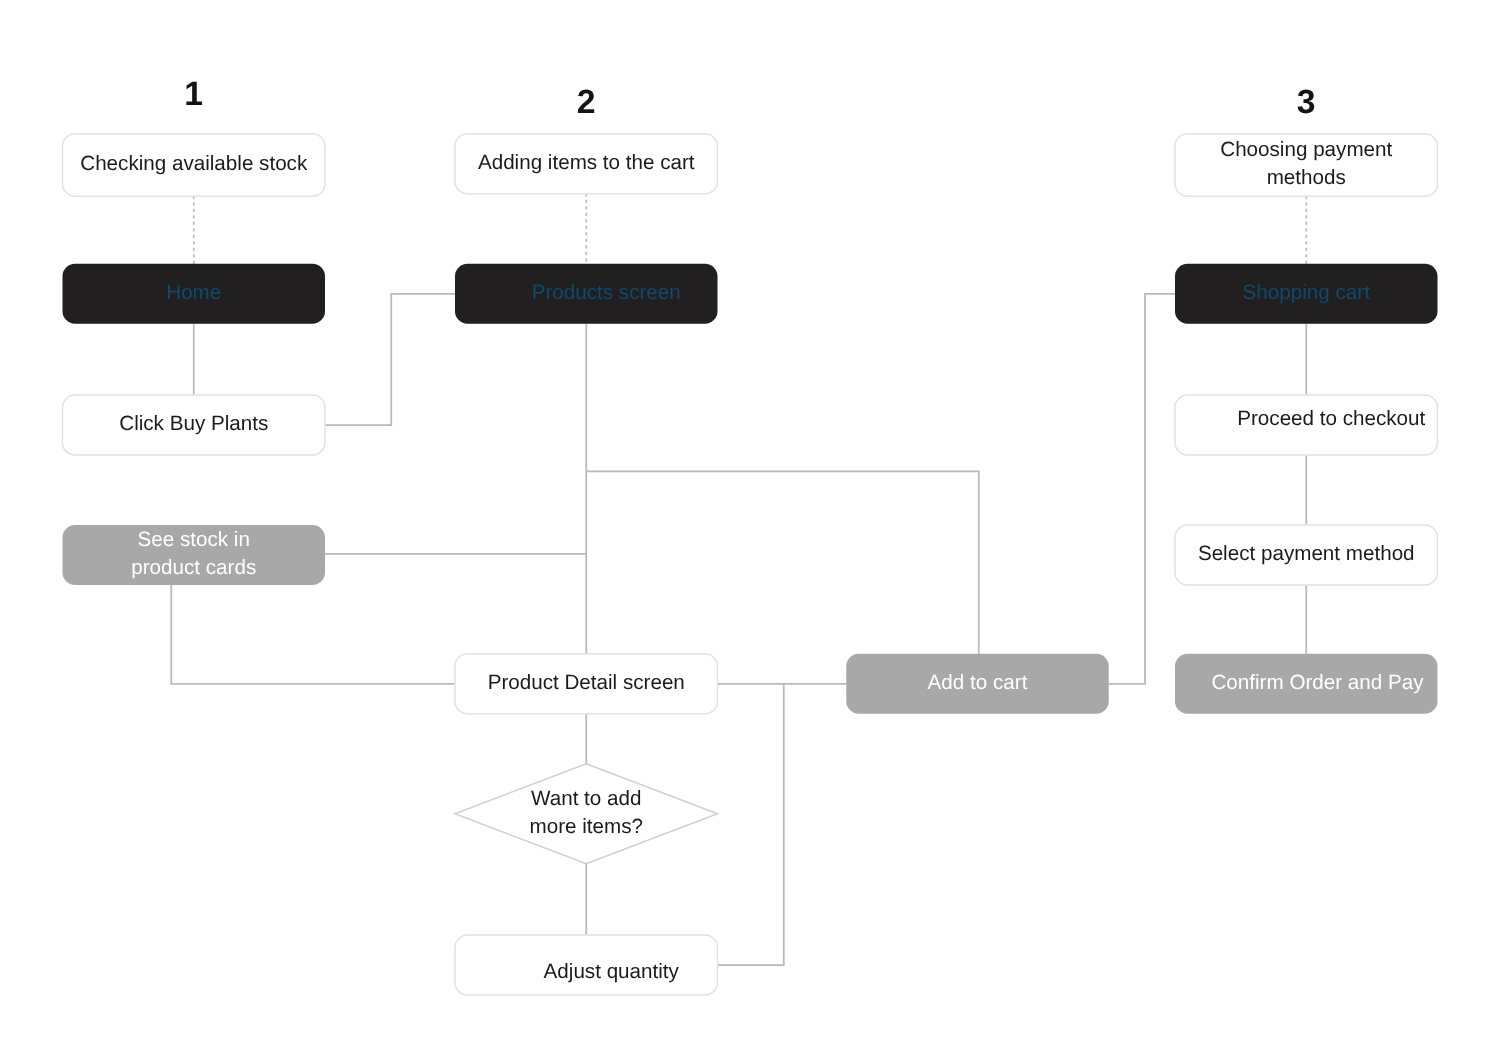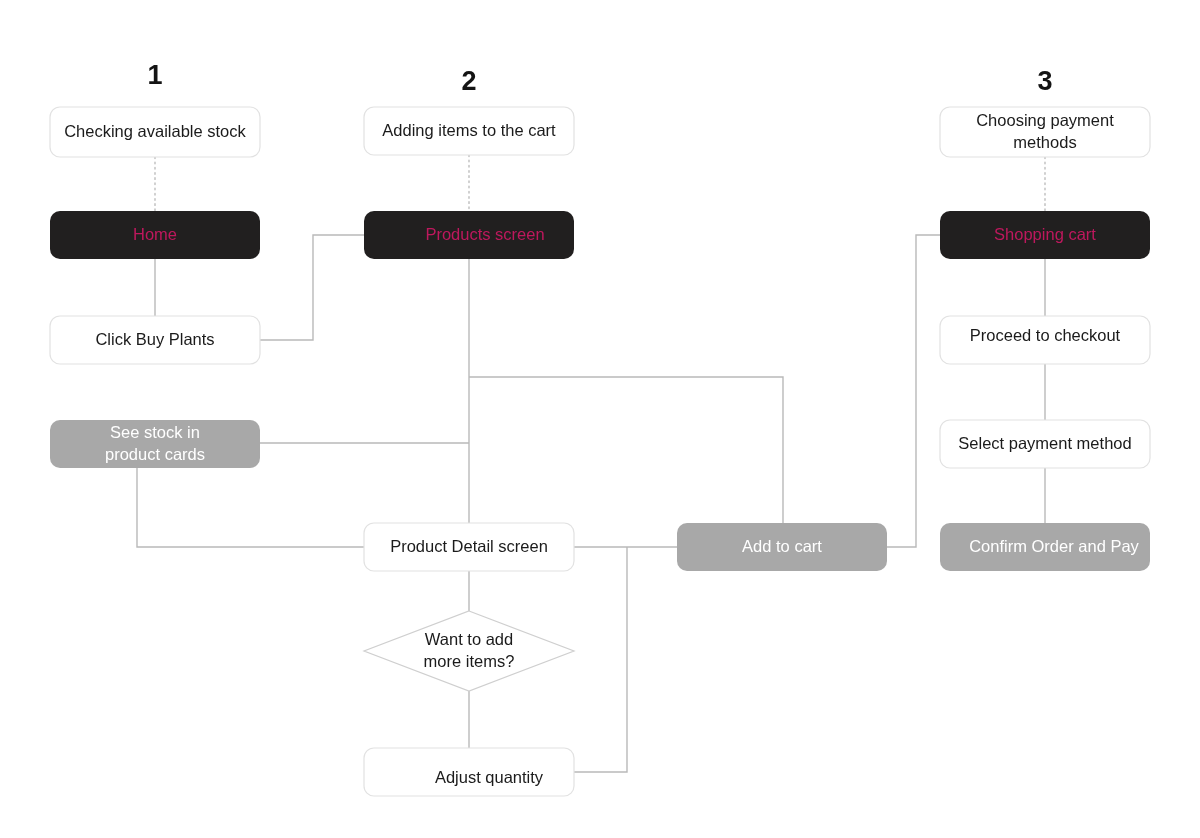--- a/index.html
+++ b/index.html
@@ -62,21 +62,21 @@
     justify-content: center;
     text-align: center;
     line-height: 1.32;
     font-size: 16.5px;
     color: #1b1b1b;
     box-sizing: border-box;
     padding: 0 10px;
     pointer-events: none;
     white-space: pre-line;
   }
-  .node-label.on-dark { color: #be185d; }
+  .node-label.on-dark { color: #0c4a6e; }
   .node-label.on-gray { color: #ffffff; }
   .step-number {
     position: absolute;
     font-size: 27px;
     font-weight: bold;
     color: #141414;
     text-align: center;
     letter-spacing: 0;
   }
 </style>
@@ -138,18 +138,18 @@
       <div class="node-label" style="left: 364px; top: 107px; width: 210px; height: 48px;">Adding items to the cart</div>
       <div class="node-label on-dark" style="left: 364px; top: 211px; width: 210px; height: 48px; margin-left: 16px;">Products screen</div>
       <div class="node-label" style="left: 364px; top: 523px; width: 210px; height: 48px; border-radius: 20px;">Product Detail screen</div>
       <div class="node-label" style="left: 364px; top: 611px; width: 210px; height: 80px;">Want to add
 more items?</div>
       <div class="node-label" style="left: 384px; top: 748px; width: 210px; height: 60px;">Adjust quantity</div>
       <div class="node-label on-gray" style="left: 677px; top: 523px; width: 210px; height: 48px;">Add to cart</div>
       <div class="node-label" style="left: 940px; top: 107px; width: 210px; height: 50px; border-radius: 13px;">Choosing payment
 methods</div>
       <div class="node-label on-dark" style="left: 940px; top: 211px; width: 210px; height: 48px;">Shopping cart</div>
-      <div class="node-label" style="left: 940px; top: 316px; width: 210px; height: 40px;">Proceed to checkout</div>
+      <div class="node-label" style="left: 960px; top: 316px; width: 210px; height: 40px;">Proceed to checkout</div>
       <div class="node-label" style="left: 940px; top: 420px; width: 210px; height: 48px;">Select payment method</div>
       <div class="node-label on-gray" style="left: 928px; top: 523px; width: 234px; height: 48px; padding-left: 28px;">Confirm Order and Pay</div>
     </div>
 
 </div>
 
 </body></html>

